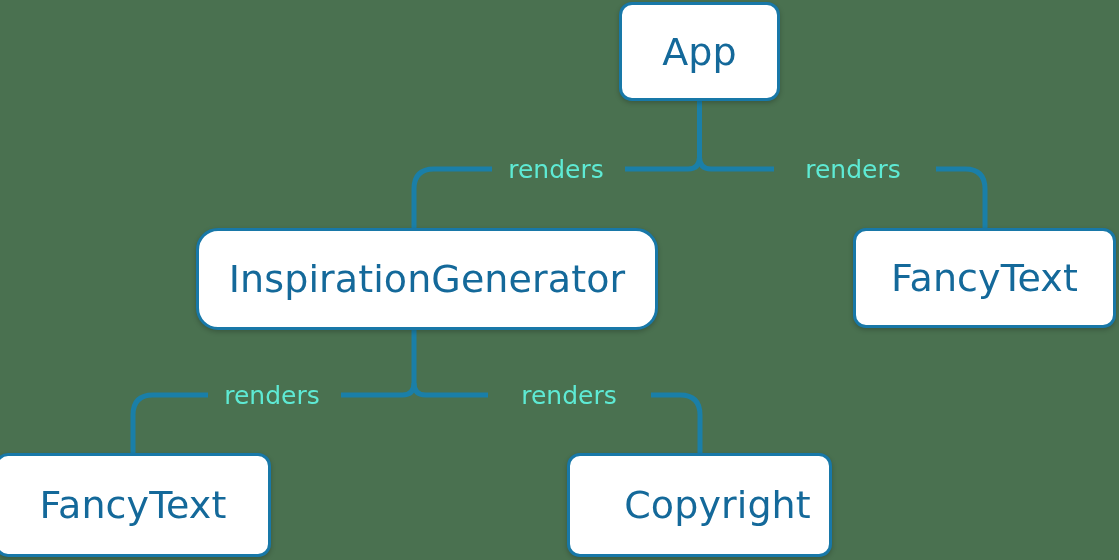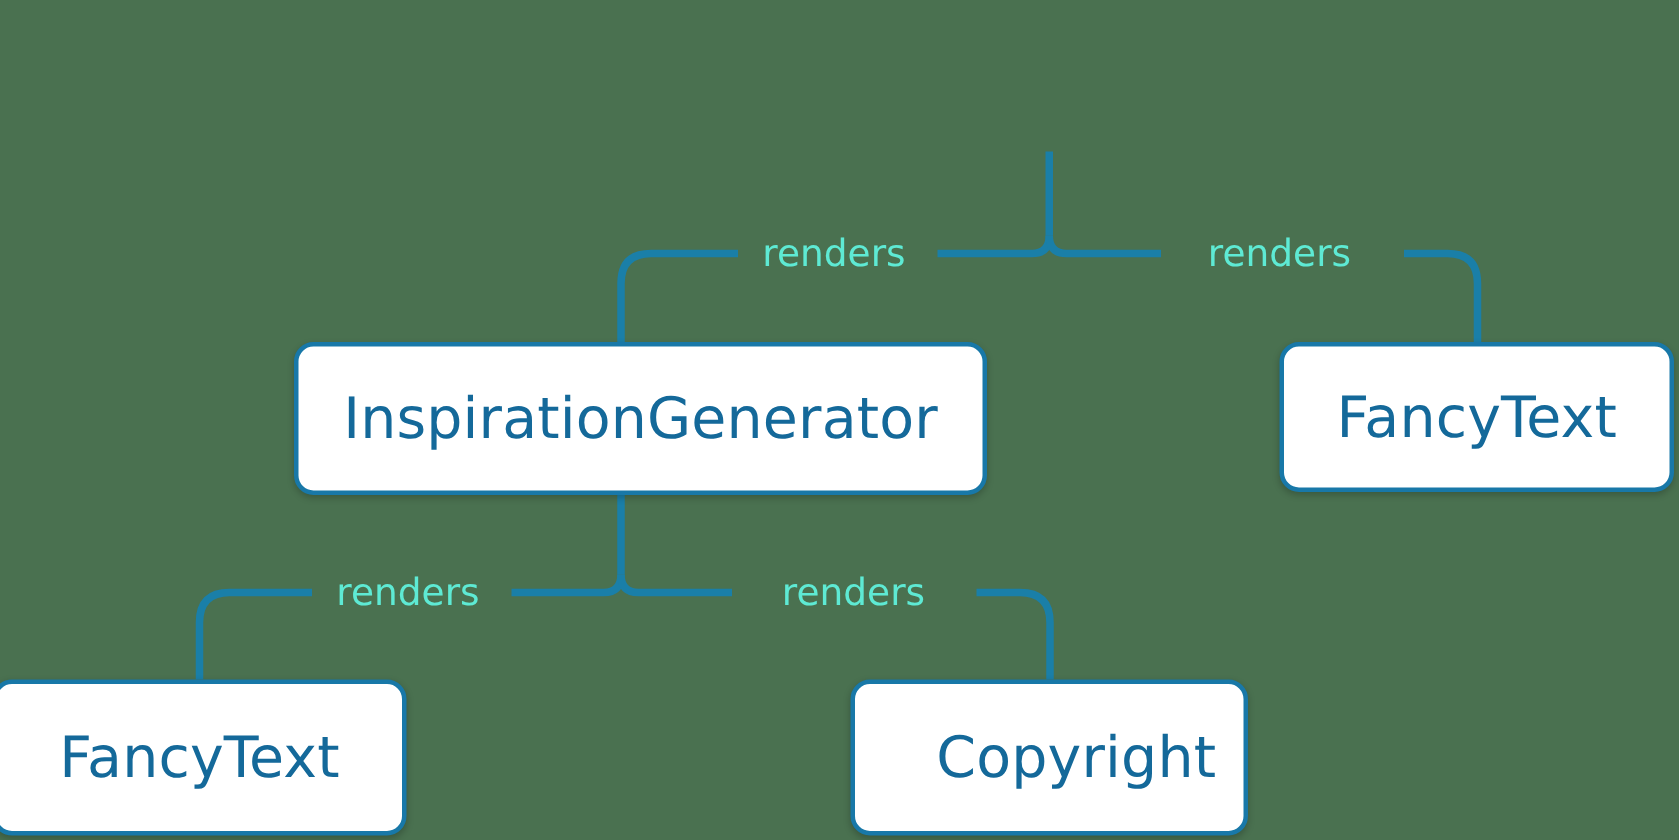--- a/index.html
+++ b/index.html
@@ -49,21 +49,21 @@
     color: #5eead4;
     font-size: 25px;
     line-height: 1;
     white-space: nowrap;
     transform: translate(-50%, -50%);
     font-weight: 500;
   }
 
   
   #node-app          { left: 619px; top: 2px;   width: 161px; height: 99px; }
-  #node-inspgen      { left: 196px; top: 228px; width: 462px; height: 102px; }
+  #node-inspgen      { left: 196px; top: 228px; width: 462px; height: 102px; border-radius: 22px; }
   #node-fancytext-r  { left: 853px; top: 228px; width: 263px; height: 100px; }
   #node-fancytext-l  { left: -5px;  top: 453px; width: 276px; height: 104px; }
   #node-copyright    { left: 567px; top: 453px; width: 265px; height: 104px; padding-left: 36px; }
 
   #label-app-left      { left: 556px; top: 169px; }
   #label-app-right     { left: 853px; top: 169px; }
   #label-insp-left     { left: 272px; top: 395px; }
   #label-insp-right    { left: 569px; top: 395px; }
 </style>
 </head>
@@ -87,20 +87,23 @@
 
       <path d="M 414 383 Q 414 395 402.5 395 L 341 395"></path>
       <path d="M 414 383 Q 414 395 425.5 395 L 488 395"></path>
 
       <path d="M 208 395 L 153 395 Q 133 395 133 415 L 133 453"></path>
 
       <path d="M 651 395 L 680 395 Q 700 395 700 415 L 700 453"></path>
     </g>
   </svg>
 
+  <div class="node-box" id="node-app">
+    <span class="node-label">App</span>
+  </div>
 
   <div class="node-box" id="node-inspgen">
     <span class="node-label">InspirationGenerator</span>
   </div>
 
   <div class="node-box" id="node-fancytext-r">
     <span class="node-label">FancyText</span>
   </div>
 
   <div class="node-box" id="node-fancytext-l">

